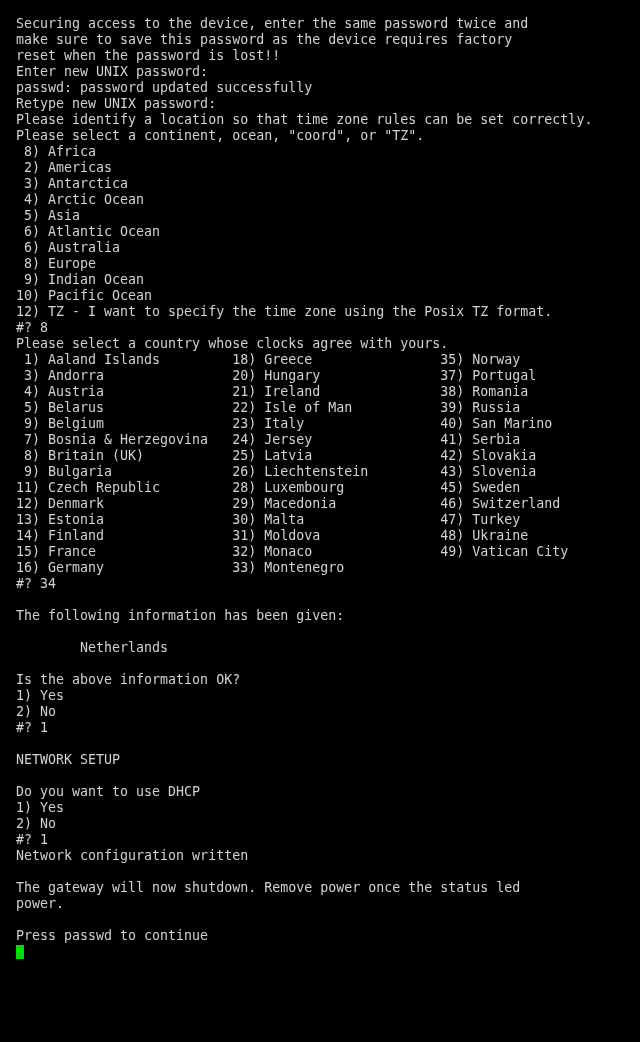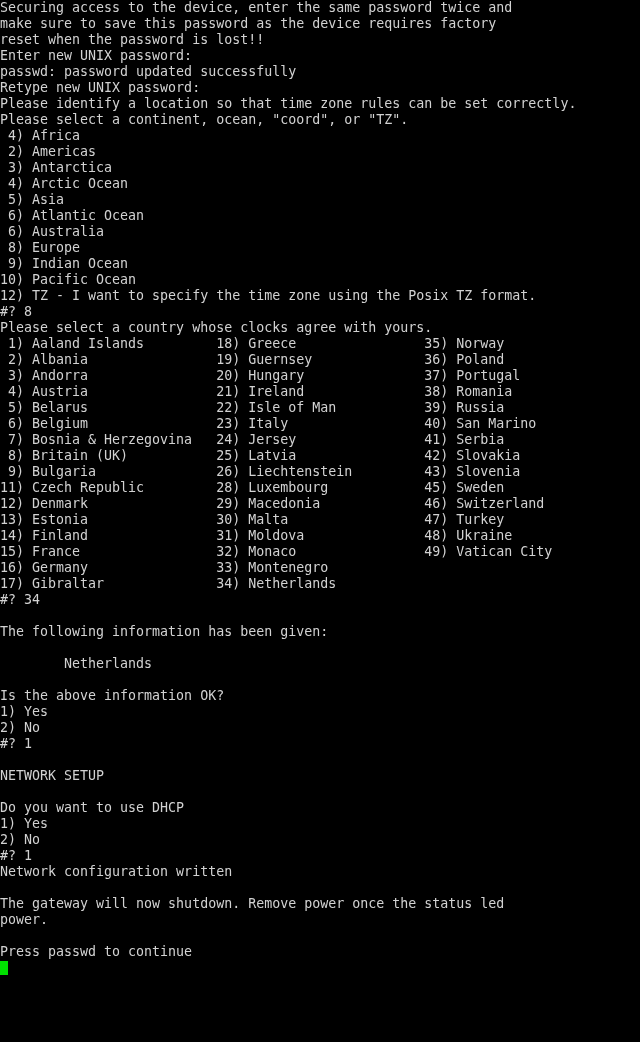--- a/index.html
+++ b/index.html
@@ -13,21 +13,21 @@
     overflow: hidden;
     font-family: "DejaVu Sans Mono", "Liberation Mono", monospace;
     font-size: 13.3px;
     line-height: 16px;
     color: #d2d2d2;
     -webkit-font-smoothing: none;
   }
   #terminal {
     width: 640px;
     height: 1042px;
-    padding: 0;
+    padding: 16px;
     box-sizing: border-box;
     position: relative;
   }
   .line {
     height: 16px;
     white-space: pre;
     letter-spacing: 0;
     font-variant-ligatures: none;
     tab-size: 8;
   }
@@ -53,49 +53,47 @@
 <div id="terminal">
   <div id="output">
       <div class="line">Securing access to the device, enter the same password twice and</div>
       <div class="line">make sure to save this password as the device requires factory</div>
       <div class="line">reset when the password is lost!!</div>
       <div class="line">Enter new UNIX password:</div>
       <div class="line">passwd: password updated successfully</div>
       <div class="line">Retype new UNIX password:</div>
       <div class="line">Please identify a location so that time zone rules can be set correctly.</div>
       <div class="line">Please select a continent, ocean, "coord", or "TZ".</div>
-      <div class="line"> 4) Africa</div>
+      <div class="line"> 8) Africa</div>
       <div class="line"> 2) Americas</div>
       <div class="line"> 3) Antarctica</div>
       <div class="line"> 4) Arctic Ocean</div>
       <div class="line"> 5) Asia</div>
       <div class="line"> 6) Atlantic Ocean</div>
       <div class="line"> 6) Australia</div>
       <div class="line"> 8) Europe</div>
       <div class="line"> 9) Indian Ocean</div>
       <div class="line">10) Pacific Ocean</div>
       <div class="line">12) TZ - I want to specify the time zone using the Posix TZ format.</div>
       <div class="line">#? 8</div>
       <div class="line">Please select a country whose clocks agree with yours.</div>
       <div class="line"> 1) Aaland Islands         18) Greece                35) Norway</div>
-      <div class="line"> 2) Albania                19) Guernsey              36) Poland</div>
       <div class="line"> 3) Andorra                20) Hungary               37) Portugal</div>
       <div class="line"> 4) Austria                21) Ireland               38) Romania</div>
       <div class="line"> 5) Belarus                22) Isle of Man           39) Russia</div>
-      <div class="line"> 6) Belgium                23) Italy                 40) San Marino</div>
+      <div class="line"> 9) Belgium                23) Italy                 40) San Marino</div>
       <div class="line"> 7) Bosnia &amp; Herzegovina   24) Jersey                41) Serbia</div>
       <div class="line"> 8) Britain (UK)           25) Latvia                42) Slovakia</div>
       <div class="line"> 9) Bulgaria               26) Liechtenstein         43) Slovenia</div>
       <div class="line">11) Czech Republic         28) Luxembourg            45) Sweden</div>
       <div class="line">12) Denmark                29) Macedonia             46) Switzerland</div>
       <div class="line">13) Estonia                30) Malta                 47) Turkey</div>
       <div class="line">14) Finland                31) Moldova               48) Ukraine</div>
       <div class="line">15) France                 32) Monaco                49) Vatican City</div>
       <div class="line">16) Germany                33) Montenegro</div>
-      <div class="line">17) Gibraltar              34) Netherlands</div>
       <div class="line">#? 34</div>
       <div class="line blank"></div>
       <div class="line">The following information has been given:</div>
       <div class="line blank"></div>
       <div class="line">        Netherlands</div>
       <div class="line blank"></div>
       <div class="line">Is the above information OK?</div>
       <div class="line">1) Yes</div>
       <div class="line">2) No</div>
       <div class="line">#? 1</div>

